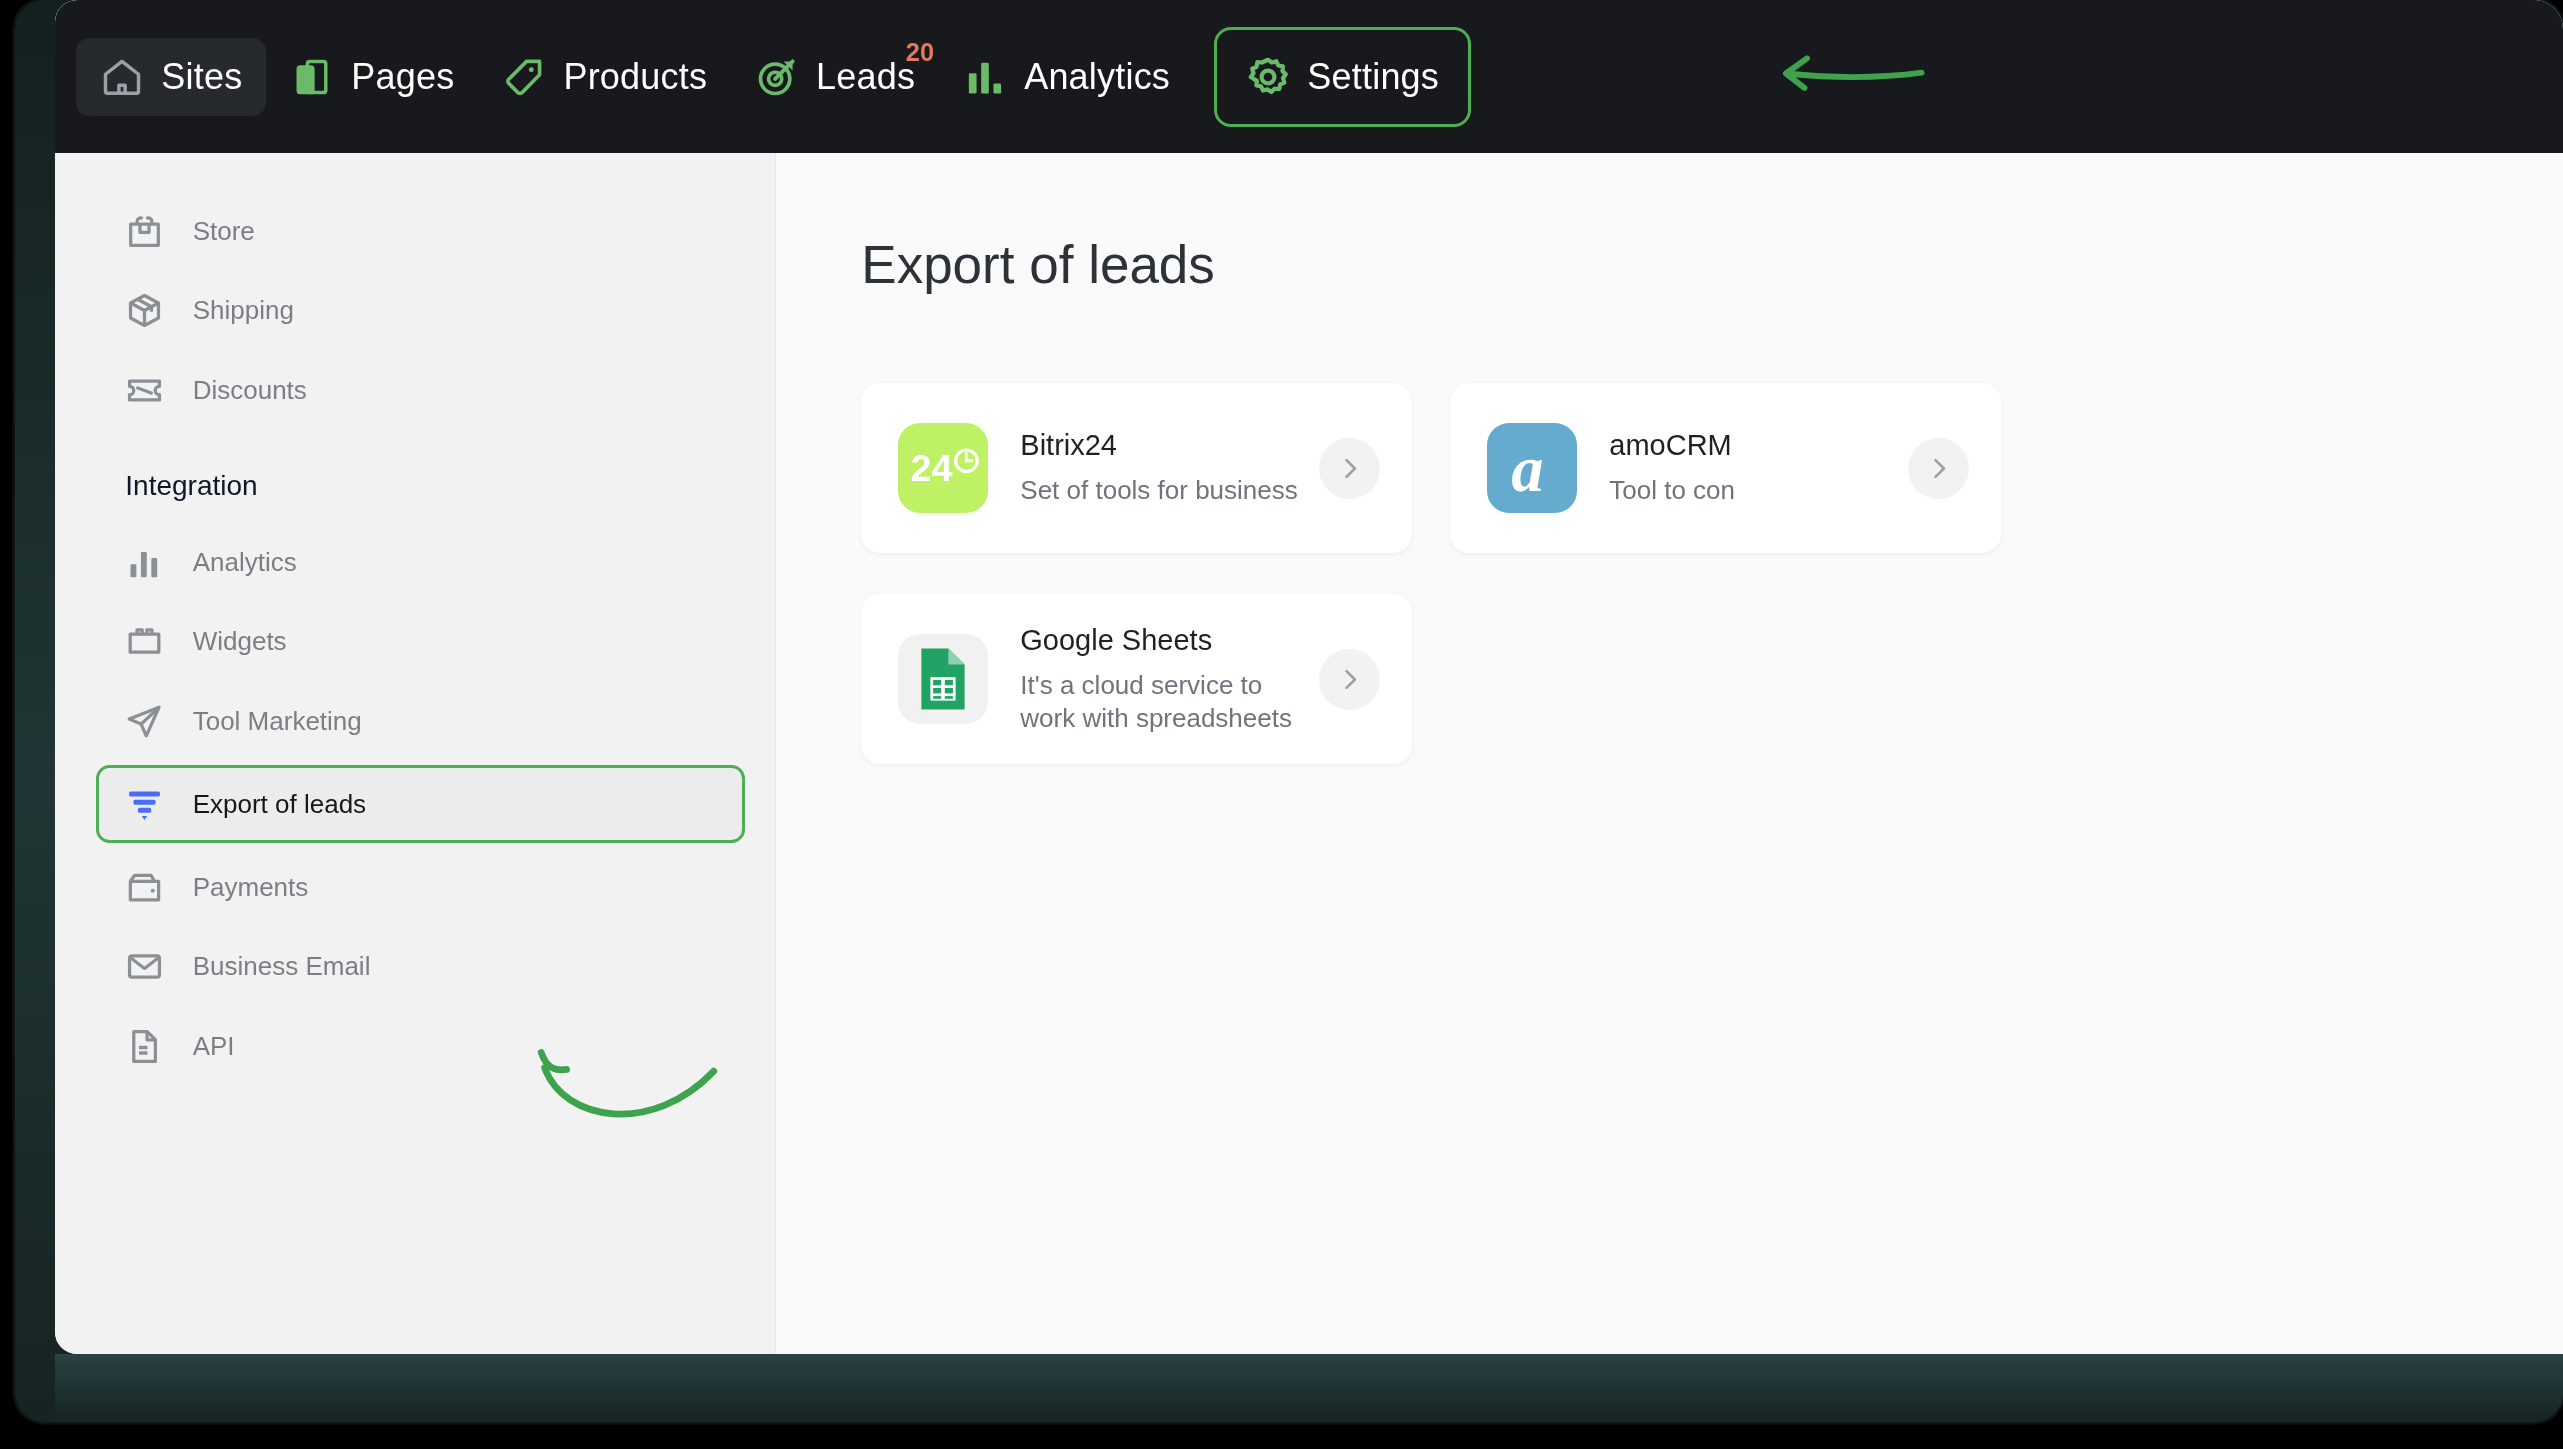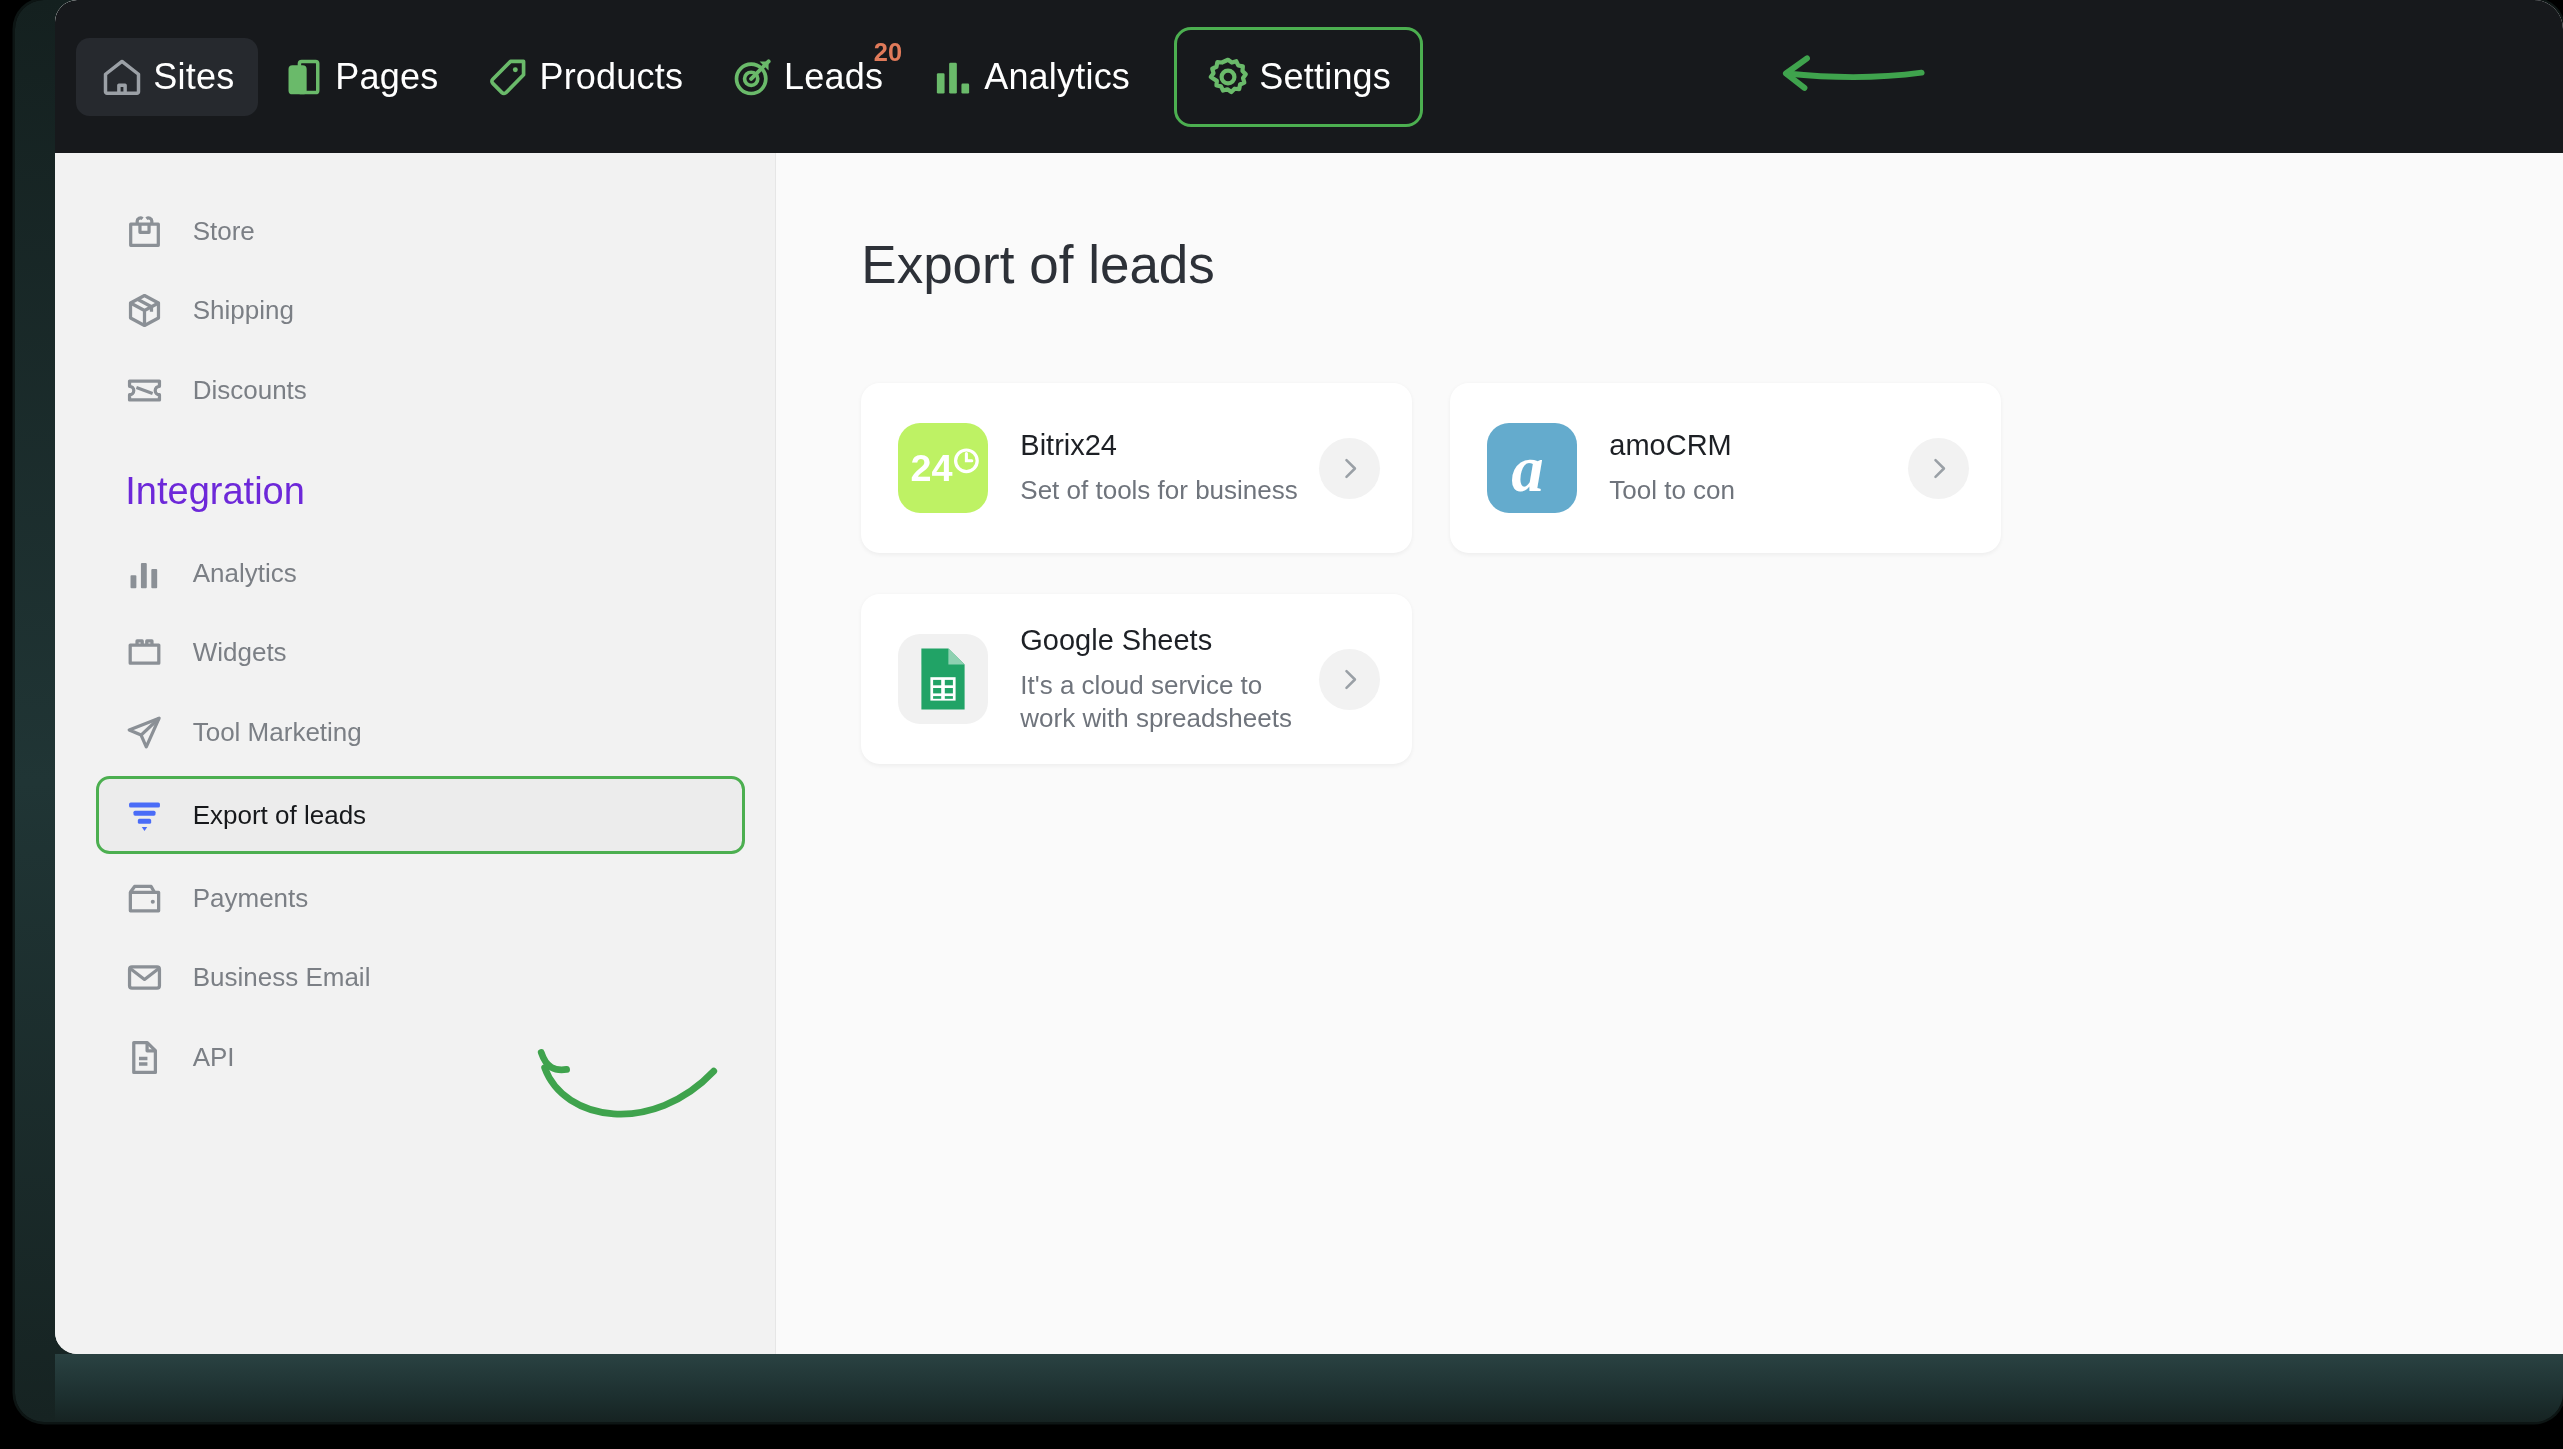--- a/index.html
+++ b/index.html
@@ -43,21 +43,21 @@
     height: 153px;
     background: #17191c;
     display: flex;
     align-items: center;
     padding-left: 21px;
     border-radius: 22px 0 0 0;
   }
   .nav-item {
     display: flex;
     align-items: center;
-    gap: 9px;
+    gap: 17px;
     height: 78px;
     padding: 0 24px;
     border-radius: 13.6px;
     position: relative;
     cursor: pointer;
   }
   .nav-item.active-chip { background: #26292e; }
   .nav-item.outlined {
     border: 3.4px solid #4caf50;
     padding: 0 29px;
@@ -116,22 +116,22 @@
   .side-item.selected {
     background: #ececec;
     border: 3.4px solid #4caf50;
     margin-left: 41px;
     margin-right: 30.5px;
     height: 78px;
   }
   .side-item.selected .side-label { color: #16181b; }
   .side-icon { width: 39px; height: 39px; flex: 0 0 39px; display: block; }
   .side-section {
-    font-size: 38px;
-    color: #6d28d9;
+    font-size: 28px;
+    color: #0f172a;
     margin: 44px 0 25.4px 70px;
   }
 
   
   .main {
     flex: 1;
     background: #fafafa;
     position: relative;
     overflow: hidden;
   }

